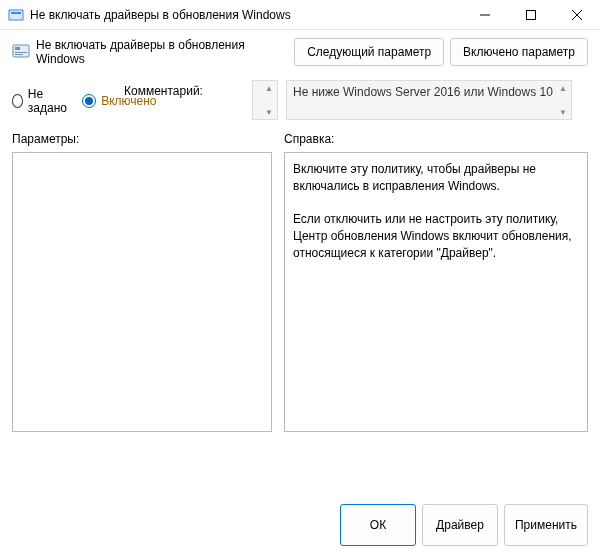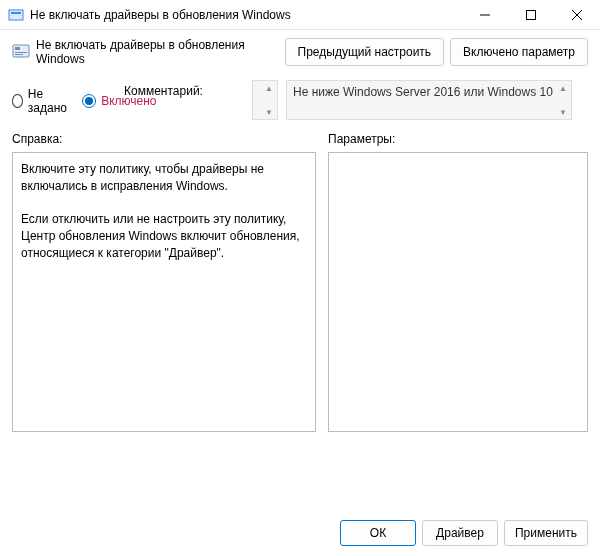--- a/index.html
+++ b/index.html
@@ -80,21 +80,21 @@
       background: #fff;
     }
     .radio-circle.checked {
       border-color: #0067c0;
     }
     .radio-dot {
       width: 8px; height: 8px;
       border-radius: 50%;
       background: #0067c0;
     }
-    .radio-label.selected { color: #be185d; }
+    .radio-label.selected { color: #a16207; }
     .fields-col {
       flex: 1;
       display: flex;
       gap: 8px;
     }
     .field-row { display: flex; gap: 8px; }
     .field-label { width: 120px; padding-top: 4px; }
     .field-box {
       flex: 1;
       position: relative;
@@ -141,21 +141,21 @@
       line-height: 1.4;
       white-space: pre-wrap;
     }
     .footer {
       position: absolute;
       bottom: 10px;
       right: 12px;
       display: flex;
       gap: 6px;
     }
-    .footer .btn { min-width: 76px; padding: 5px 10px; }
+    .footer .btn { min-width: 76px; padding: 13px 10px; }
     .footer .btn.primary { border-color: #0078d4; }
   </style>
 </head>
 <body>
 
 <div class="titlebar">
   <span class="titlebar-icon">
     <svg viewBox="0 0 16 16">
         <rect x="1" y="3" width="14" height="10" fill="#dbeafe" stroke="#3b82f6" stroke-width="1"></rect>
         <rect x="3" y="5" width="10" height="2" fill="#3b82f6"></rect>
@@ -187,21 +187,21 @@
     <span class="header-icon">
       <svg viewBox="0 0 18 18">
           <rect x="1" y="2" width="16" height="12" rx="1" fill="#e7edf5" stroke="#6b8fb5" stroke-width="1"></rect>
           <rect x="3" y="4" width="5" height="3" fill="#6b8fb5"></rect>
           <rect x="3" y="9" width="12" height="1" fill="#6b8fb5"></rect>
           <rect x="3" y="11" width="8" height="1" fill="#6b8fb5"></rect>
         </svg>
     </span>
     <span class="header-title">Не включать драйверы в обновления Windows</span>
     <div class="nav-buttons">
-      <button class="btn">Предыдущий настроить</button>
+      <button class="btn">Следующий параметр</button>
       <button class="btn">Включено параметр</button>
     </div>
   </div>
 
   <div class="main-area">
     <div class="radio-group">
       <label class="radio-item">
         <span class="radio-circle"></span>
         <span class="radio-label">Не задано</span>
       </label>
@@ -231,29 +231,29 @@
             <span class="spinner-btn">▲</span>
             <span class="spinner-btn">▼</span>
           </div>
         </div>
       </div>
     </div>
   </div>
 </div>
 
 <div class="lower-area">
+  <div class="panel panel-left">
+    <div class="panel-label">Параметры:</div>
+    <div class="panel-box"></div>
+  </div>
   <div class="panel panel-right">
     <div class="panel-label">Справка:</div>
     <div class="panel-box"><span>Включите эту политику, чтобы драйверы не включались в исправления Windows.
 
 Если отключить или не настроить эту политику, Центр обновления Windows включит обновления, относящиеся к категории "Драйвер".</span></div>
-  </div>
-  <div class="panel panel-left">
-    <div class="panel-label">Параметры:</div>
-    <div class="panel-box"></div>
   </div>
 </div>
 
 <div class="footer">
   <button class="btn primary">ОК</button>
   <button class="btn">Драйвер</button>
   <button class="btn">Применить</button>
 </div>
 
 </body></html>

